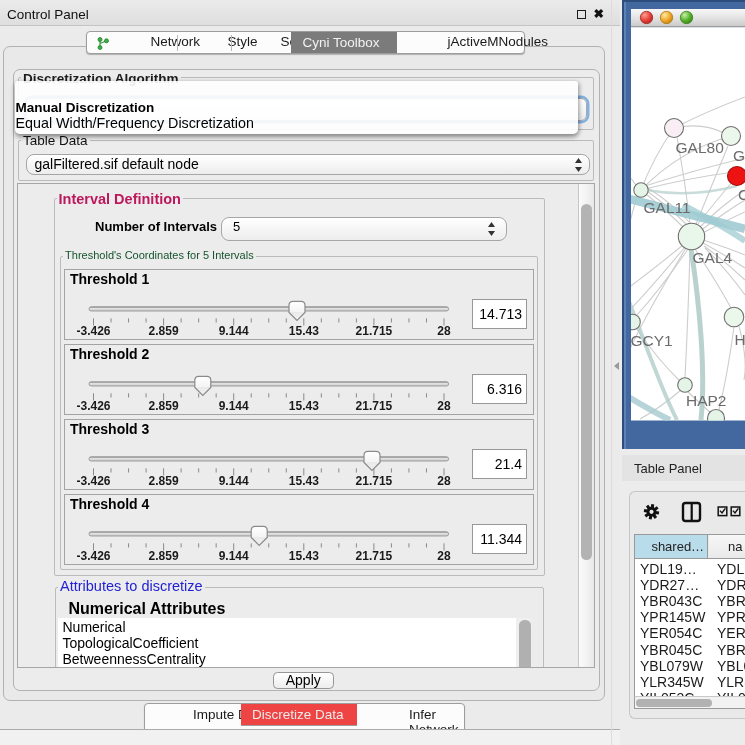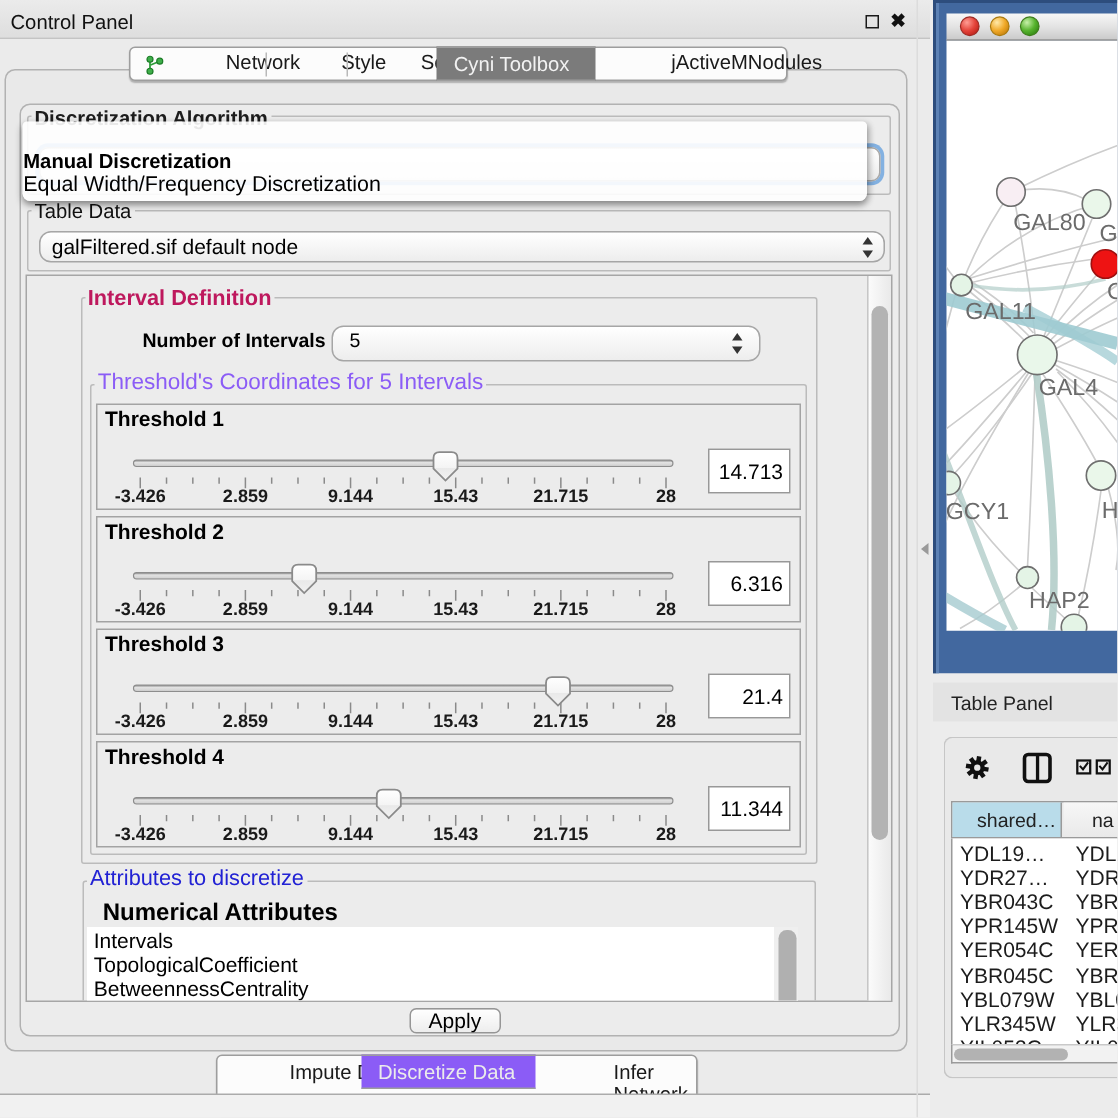--- a/index.html
+++ b/index.html
@@ -63,21 +63,21 @@
 #scrollpane { position:absolute; left:16.5px; top:182.5px; width:578.5px; height:485px;
   border:1px solid #a6a6a6; background:#ececec; overflow:hidden; }
 #vsb { position:absolute; right:0; top:0; width:16.5px; height:484px;
   background:linear-gradient(90deg,#fbfbfb,#e9e9e9); border-left:1px solid #c6c6c6; }
 #vsb .th { position:absolute; left:2.5px; top:20.5px; width:11px; height:356px; border-radius:5.5px; background:#b3b3b3; }
 
 #gint { left:36px; top:14.5px; width:491px; height:377.5px; }
 #ginttitle { left:39px; top:7.8px; color:#be185d; background:#ececec; font-size:14.5px; line-height:16px;font-weight:bold; }
 #noilbl { position:absolute; left:77.5px; top:35.5px; font-size:13px; font-weight:bold; color:#000; }
 #gthr { left:42px; top:72.5px; width:478.5px; height:314px; }
-#gthrtitle { left:45.6px; top:63.2px; color:#8b5cf6; background:#ececec; font-size:15px; line-height:16px; }
+#gthrtitle { left:45.6px; top:63.2px; color:#14532d; background:#ececec; font-size:11px; line-height:16px; }
 
 .tpanel { position:absolute; left:46.5px; width:470px; height:70.5px; border:1px solid #a3a3a3;
   background:#ececec; }
 .tpanel .tlabel { position:absolute; left:5px; top:2px; font-size:14px; line-height:14px; font-weight:bold; color:#000; }
 .tpanel svg.sld { position:absolute; left:0; top:0; }
 .tbox { position:absolute; left:407px; top:29px; width:55px; height:30px; background:#fff;
   border:1px solid #989898; font-size:14px; color:#000; text-align:right;
   line-height:28px; padding-right:4px; }
 .sl { font-size:12px; font-weight:bold; fill:#1a1a1a; font-family:"Liberation Sans",sans-serif; }
 
@@ -90,21 +90,21 @@
 #alsb .th { position:absolute; left:3px; top:2px; width:11.5px; height:198px; border-radius:5.5px; background:#b0b0b0; }
 
 #applybtn { position:absolute; left:272.5px; top:671.5px; width:61.5px; height:17px;
   background:linear-gradient(#ffffff,#ededed); border:1px solid #969696; border-radius:4.5px;
   font-size:14px; color:#000; text-align:center; line-height:15.5px; }
 
 
 #btabs { position:absolute; left:144px; top:703px; width:320.5px; height:40px;
   background:#fcfcfc; border:1px solid #9d9d9d; border-radius:4px;
   box-shadow:0 1px 1px rgba(0,0,0,0.25); font-size:13.5px; color:#1a1a1a; }
-#bdark { position:absolute; left:96px; top:-1px; width:116px; height:22.5px; background:#8b5cf6;
+#bdark { position:absolute; left:96px; top:-1px; width:116px; height:22.5px; background:#ef4444;
   border-top:1px solid #9d9d9d; border-bottom:1px solid #9d9d9d; }
 #bdark span { position:absolute; left:11px; top:3px; color:#ebebeb; }
 #underline { position:absolute; left:0; top:729px; width:620px; height:1px; background:#ababab; }
 #cpredge { position:absolute; left:610.5px; top:0; width:1px; height:745px; background:#dcdcdc; }
 
 
 svg.net { position:absolute; left:622px; top:0; }
 .nl { font-size:15.5px; fill:#6b6b6b; font-family:"Liberation Sans",sans-serif; }
 #tpheader { position:absolute; left:622px; top:455px; width:123px; height:26px; background:#e3e3e3; }
 #tpheader span { position:absolute; left:12px; top:6px; font-size:13px; color:#222; }
@@ -255,21 +255,21 @@
             <text x="308.9" y="64.7" text-anchor="middle" class="sl">21.715</text>
             <text x="379.0" y="64.7" text-anchor="middle" class="sl">28</text>
 <path d="M186.2,35.4 Q186.2,31.4 190.2,31.4 L198.2,31.4 Q202.2,31.4 202.2,35.4 L202.2,42.4 L194.2,50.4 L186.2,42.4 Z" fill="url(#thg)" stroke="#8a8a8a" stroke-width="1.2"></path>
 </svg>
 <div class="tbox">11.344</div>
 </div>
     <div class="group" id="gattr"></div>
     <div class="gtitle" id="gattrtitle">Attributes to discretize</div>
     <div id="numattr">Numerical Attributes</div>
     <div id="attrlist">
-      <span class="it" style="top:2px">Intervals</span>
+      <span class="it" style="top:2px">Numerical</span>
       <span class="it" style="top:18px">TopologicalCoefficient</span>
       <span class="it" style="top:34px">BetweennessCentrality</span>
       <div id="alsb">
             <div class="th"></div>
           </div>
     </div>
     <div id="vsb">
           <div class="th"></div>
         </div>
   </div>

